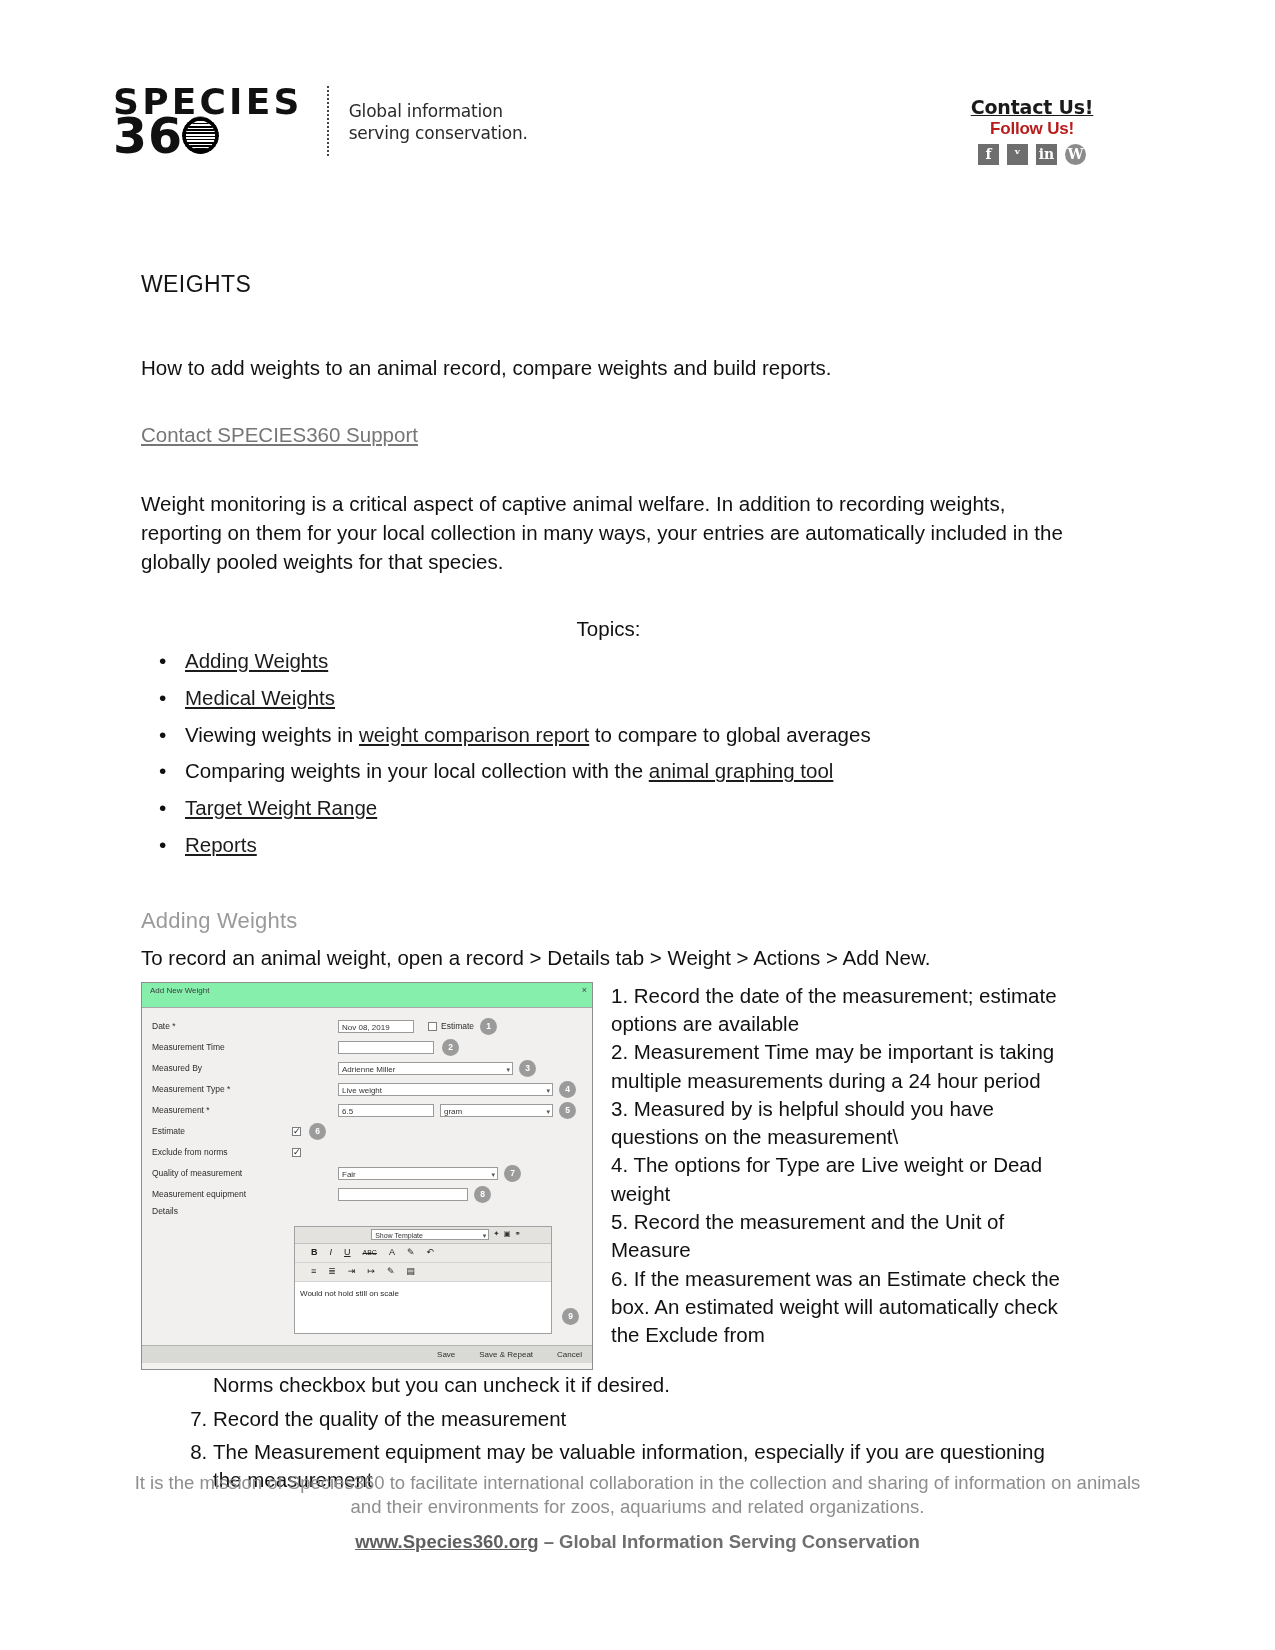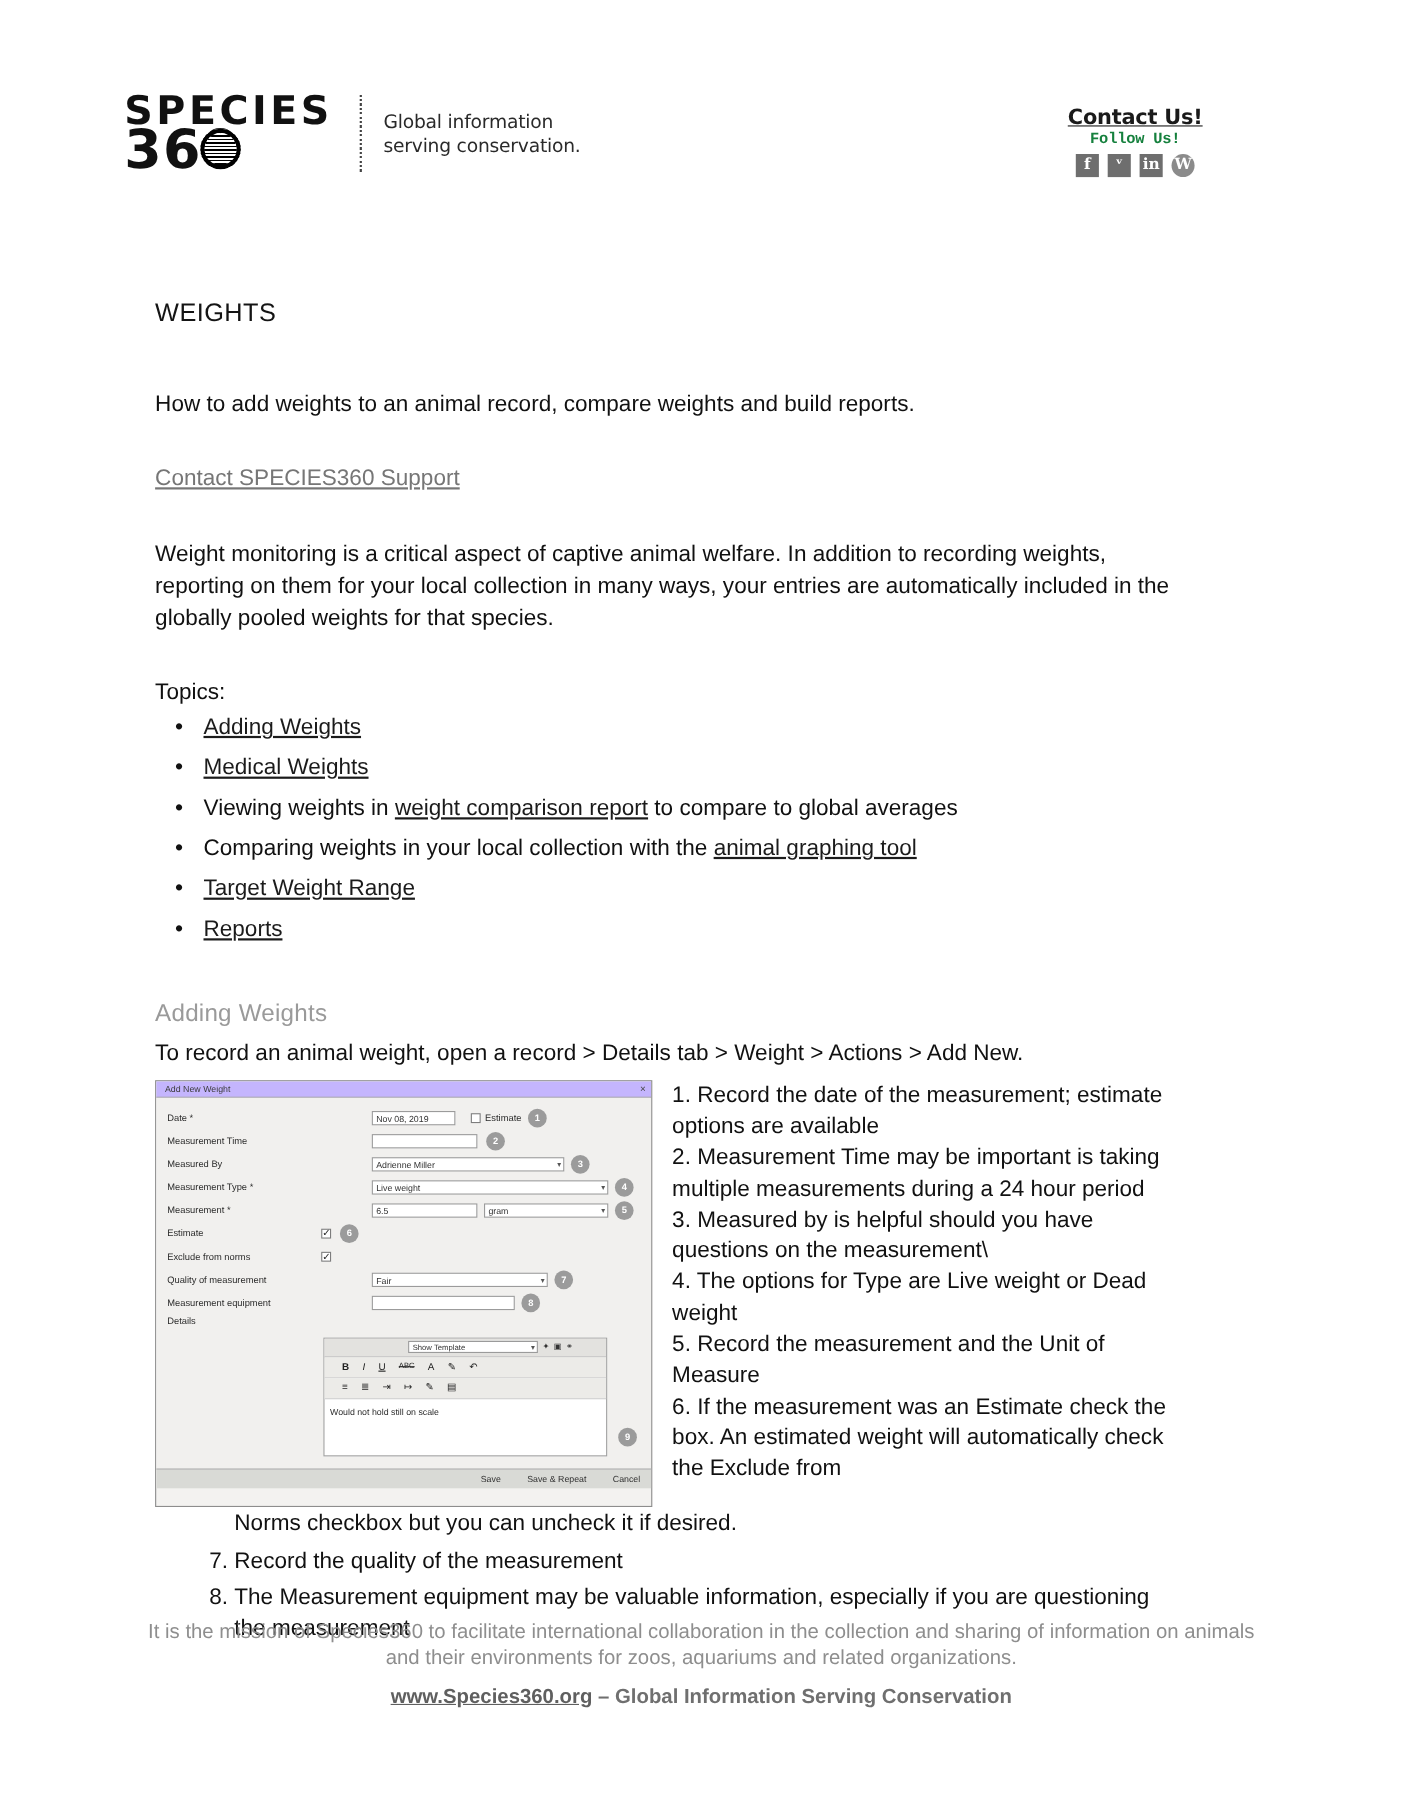--- a/index.html
+++ b/index.html
@@ -84,25 +84,25 @@
   .contact-us {
     font-size: 19px;
     font-weight: 700;
     color: #1a1a1a;
     text-decoration: underline;
     letter-spacing: -0.2px;
     font-family: "DejaVu Sans", sans-serif;
     display: block;
   }
   .follow-us {
-    font-size: 14px;
-    font-weight: 700;
-    color: #15803d;
+    font-size: 17px;
+    font-weight: 700;
+    color: #b91c1c;
     letter-spacing: -0.2px;
-    font-family: Liberation Mono, monospace;
+    font-family: Liberation Sans, sans-serif;
     display: block;
     margin-top: 1px;
   }
   .social-row {
     margin-top: 5px;
     display: flex;
     justify-content: center;
     gap: 8px;
   }
   .social-ico {
@@ -149,21 +149,21 @@
   .support-link {
     display: inline-block;
     margin: 0 0 40px 0;
     font-size: 20.5px;
   }
   .para {
     margin: 0 0 38px 0;
     font-size: 20.5px;
     line-height: 1.42;
   }
-  .topics-label { margin: 18px 0 4px 0; font-size: 20.5px; }
+  .topics-label { margin: 18px 0 4px 0; font-size: 20.5px; text-align: center; }
   ul.topics {
     margin: 0 0 46px 0;
     padding-left: 44px;
     list-style: none;
   }
   ul.topics li {
     position: relative;
     margin: 0 0 8px 0;
     font-size: 20.5px;
     line-height: 1.4;
@@ -194,22 +194,22 @@
     width: 452px;
     height: 388px;
     border: 1px solid #8d8d8d;
     background: #f3f2f0;
     position: relative;
     margin: 0 16px 0 0;
     overflow: hidden;
     font-family: "Liberation Sans", sans-serif;
   }
   .dlg-titlebar {
-    height: 15px;
-    background: #c4b5fd;
+    height: 25px;
+    background: #86efac;
     border-bottom: 1px solid #a7a7a7;
     font-size: 8px;
     color: #3b3b3b;
     padding: 2px 0 0 8px;
     position: relative;
   }
   .dlg-close {
     position: absolute; right: 5px; top: 1px;
     font-size: 9px; color:#444;
   }

